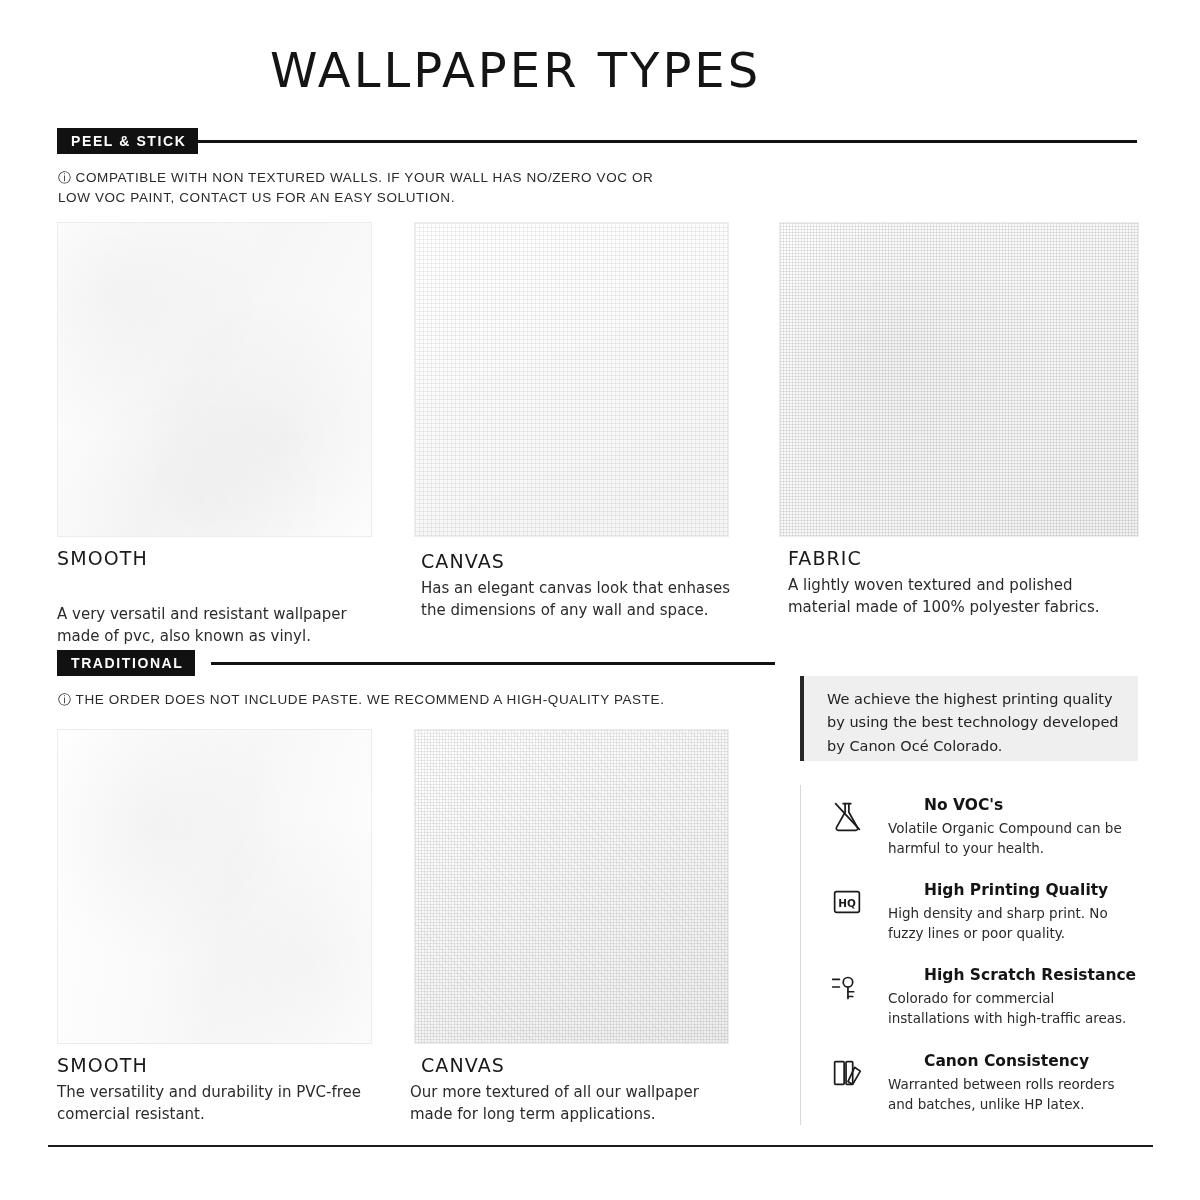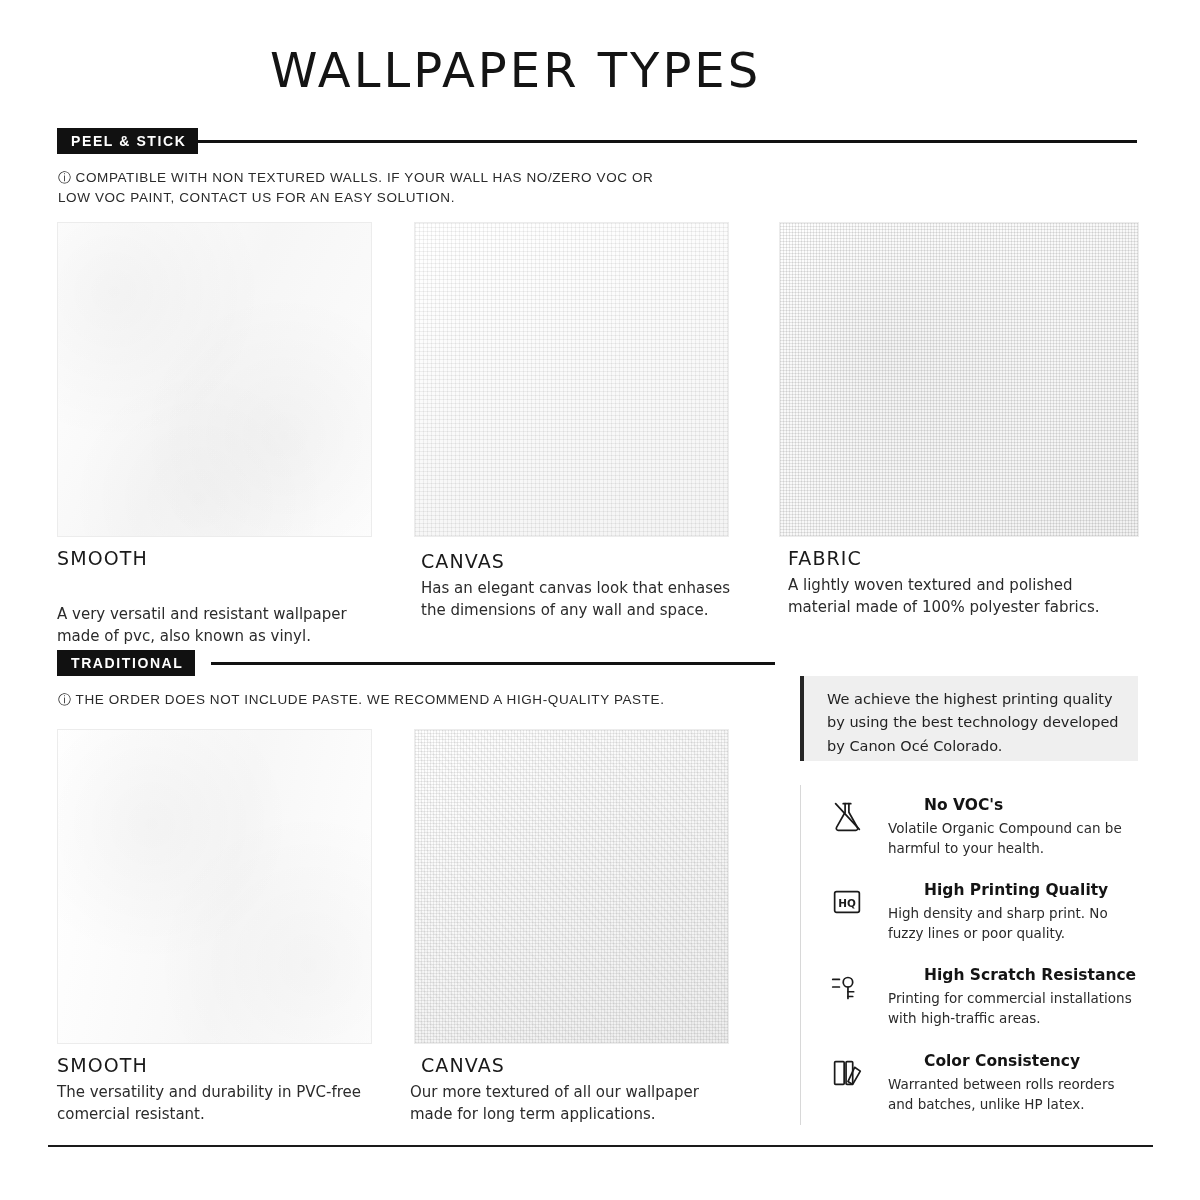--- a/index.html
+++ b/index.html
@@ -295,32 +295,32 @@
           <path d="M5 12 h7"></path>
           <path d="M5 20 h7"></path>
           <circle cx="21" cy="15" r="5"></circle>
           <path d="M21 20 v12"></path>
           <path d="M21 25 h6"></path>
           <path d="M21 30 h5"></path>
         </g>
       </svg>
     </span>
     <span class="f-title">High Scratch Resistance</span>
-    <span class="f-body">Printing for commercial installations with high-traffic areas.</span>
+    <span class="f-body">Colorado for commercial installations with high-traffic areas.</span>
   </div>
 
   <div class="feature" style="top:1052px;">
     <span class="f-icon">
       <svg viewBox="0 0 40 40" width="38" height="38">
         <g fill="none" stroke="#1a1a1a" stroke-width="1.8" stroke-linejoin="round">
           <rect x="7" y="8" width="10" height="24" rx="1"></rect>
           <rect x="19" y="8" width="7" height="24" rx="1" transform="rotate(0 19 8)"></rect>
           <path d="M28 14 l6 4 -8 14 -5 -3 z"></path>
         </g>
       </svg>
     </span>
-    <span class="f-title">Color Consistency</span>
+    <span class="f-title">Canon Consistency</span>
     <span class="f-body">Warranted between rolls reorders and batches, unlike HP latex.</span>
   </div>
 
   <div class="footer-rule"></div>
 
 </div>
 
 </body></html>

